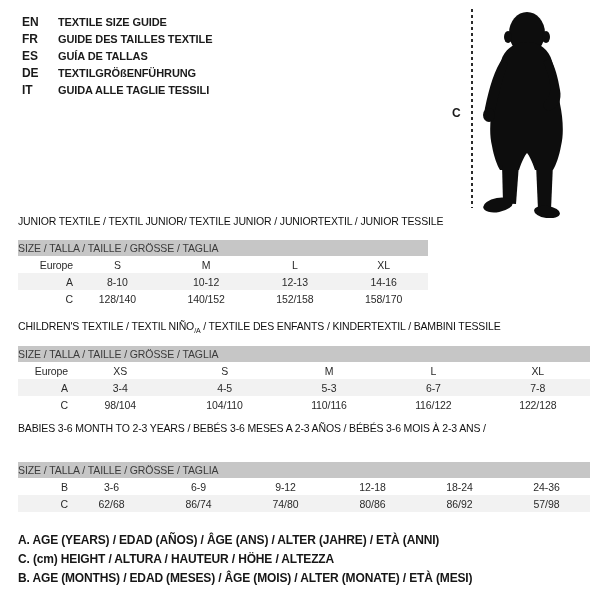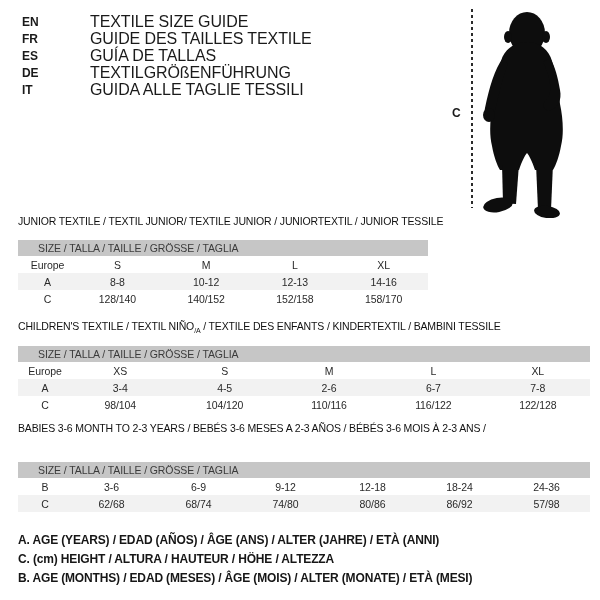--- a/index.html
+++ b/index.html
@@ -12,21 +12,21 @@
   }
   html,body{margin:0;padding:0;background:#fff;}
   .page{
     position:relative;width:600px;height:600px;background:#fff;overflow:hidden;
     font-family:"Liberation Sans",sans-serif;color:var(--text);
   }
   
   .lang-list{position:absolute;left:22px;top:13px;}
   .lang-row{display:flex;height:17px;align-items:center;}
   .lang-code{width:36px;font-size:12px;font-weight:bold;letter-spacing:-0.1px;}
-  .lang-label{font-size:16px;font-weight:normal;letter-spacing:-0.1px;white-space:nowrap;margin-left:32px;}
+  .lang-label{font-size:11px;font-weight:bold;letter-spacing:-0.1px;white-space:nowrap;}
   
   .dashed-line{
     position:absolute;left:471px;top:9px;width:2px;height:199px;
     background-image:repeating-linear-gradient(to bottom,#2b2b2b 0px,#2b2b2b 3px,transparent 3px,transparent 6px);
   }
   .measure-label-c{position:absolute;left:452px;top:106px;font-size:12px;font-weight:bold;}
   .toddler-svg{position:absolute;left:480px;top:6px;}
   
   .section-title{
     position:absolute;left:18px;font-size:10.5px;font-weight:normal;color:#111;
@@ -40,23 +40,23 @@
   .size-table{
     position:absolute;left:18px;border-collapse:collapse;table-layout:fixed;
     font-size:10.5px;color:var(--table-text);letter-spacing:-0.1px;
   }
   #table-0{top:240px;width:410px;}
   #table-1{top:346px;width:572px;}
   #table-2{top:462px;width:572px;}
   .size-table td{height:17px;padding:0;text-align:center;overflow:hidden;white-space:nowrap;}
   .size-table td.size-bar{
     background:var(--header-bg);color:var(--header-text);
-    text-align:left;padding-left:20px;height:16px;
-  }
-  .size-table td.rowlabel{text-align:center;padding-left:4px;}
+    text-align:left;padding-left:0;height:16px;
+  }
+  .size-table td.rowlabel{text-align:right;padding-left:4px;}
   .size-table tbody tr:nth-child(2) td{background:var(--alt-row);}
   
   .footnotes{position:absolute;left:18px;top:531px;}
   .footnote{font-size:12px;font-weight:bold;line-height:19px;letter-spacing:-0.15px;white-space:nowrap;color:#161616;}
 </style>
 </head>
 <body>
 
 <div class="page">
 
@@ -118,21 +118,21 @@
       <tbody>
         <tr>
           <td class="rowlabel">Europe</td>
           <td class="val">S</td>
           <td class="val">M</td>
           <td class="val">L</td>
           <td class="val">XL</td>
         </tr>
         <tr>
           <td class="rowlabel">A</td>
-          <td class="val">8-8</td>
+          <td class="val">8-10</td>
           <td class="val">10-12</td>
           <td class="val">12-13</td>
           <td class="val">14-16</td>
         </tr>
         <tr>
           <td class="rowlabel">C</td>
           <td class="val">128/140</td>
           <td class="val">140/152</td>
           <td class="val">152/158</td>
           <td class="val">158/170</td>
@@ -161,28 +161,28 @@
           <td class="val">XS</td>
           <td class="val">S</td>
           <td class="val">M</td>
           <td class="val">L</td>
           <td class="val">XL</td>
         </tr>
         <tr>
           <td class="rowlabel">A</td>
           <td class="val">3-4</td>
           <td class="val">4-5</td>
-          <td class="val">2-6</td>
+          <td class="val">5-3</td>
           <td class="val">6-7</td>
           <td class="val">7-8</td>
         </tr>
         <tr>
           <td class="rowlabel">C</td>
           <td class="val">98/104</td>
-          <td class="val">104/120</td>
+          <td class="val">104/110</td>
           <td class="val">110/116</td>
           <td class="val">116/122</td>
           <td class="val">122/128</td>
         </tr>
       </tbody>
     </table>
 
   <div class="section-title" id="s3-title">
     <div>BABIES 3-6 MONTH TO 2-3 YEARS / BEBÉS 3-6 MESES A 2-3 AÑOS / BÉBÉS 3-6 MOIS À 2-3 ANS /</div>
   </div>
@@ -207,21 +207,21 @@
           <td class="val">3-6</td>
           <td class="val">6-9</td>
           <td class="val">9-12</td>
           <td class="val">12-18</td>
           <td class="val">18-24</td>
           <td class="val">24-36</td>
         </tr>
         <tr>
           <td class="rowlabel">C</td>
           <td class="val">62/68</td>
-          <td class="val">68/74</td>
+          <td class="val">86/74</td>
           <td class="val">74/80</td>
           <td class="val">80/86</td>
           <td class="val">86/92</td>
           <td class="val">57/98</td>
         </tr>
       </tbody>
     </table>
 
   <div class="footnotes">
     <div class="footnote">A. AGE (YEARS) / EDAD (AÑOS) / ÂGE (ANS) / ALTER (JAHRE) / ETÀ (ANNI)</div>

